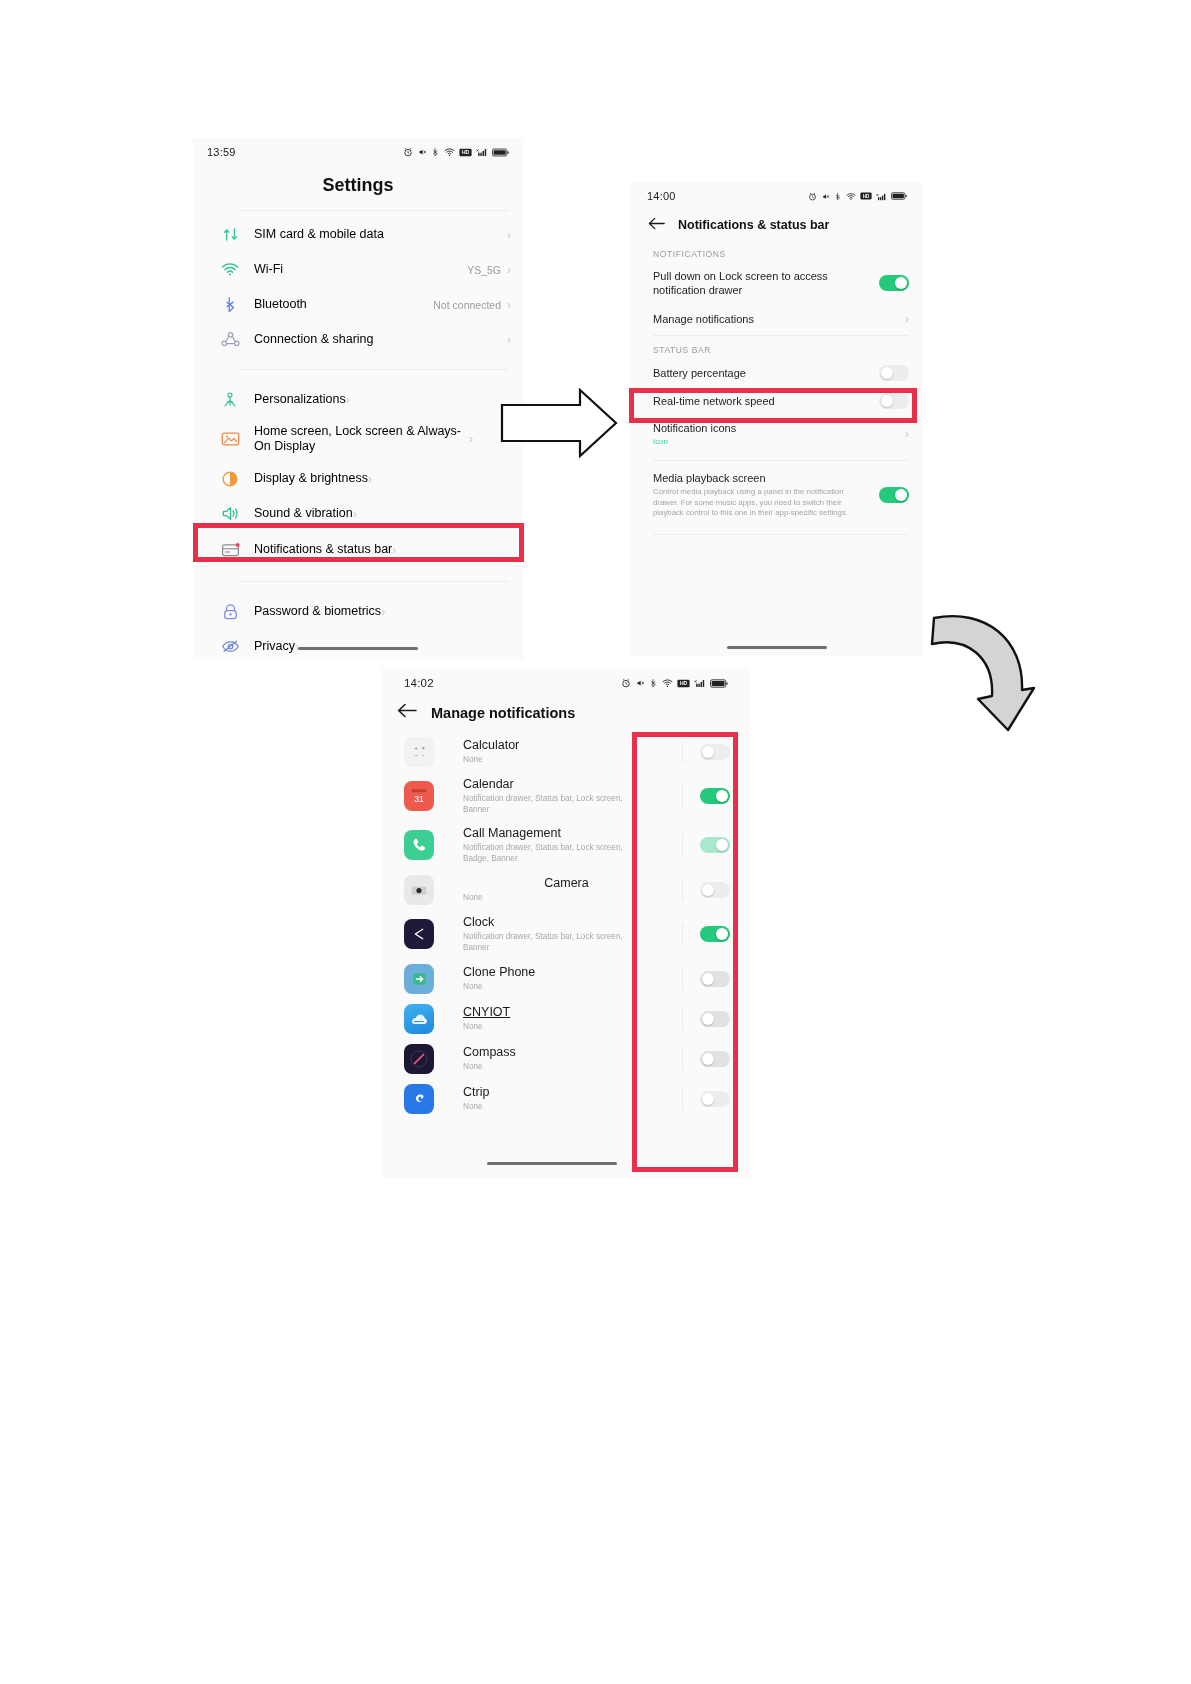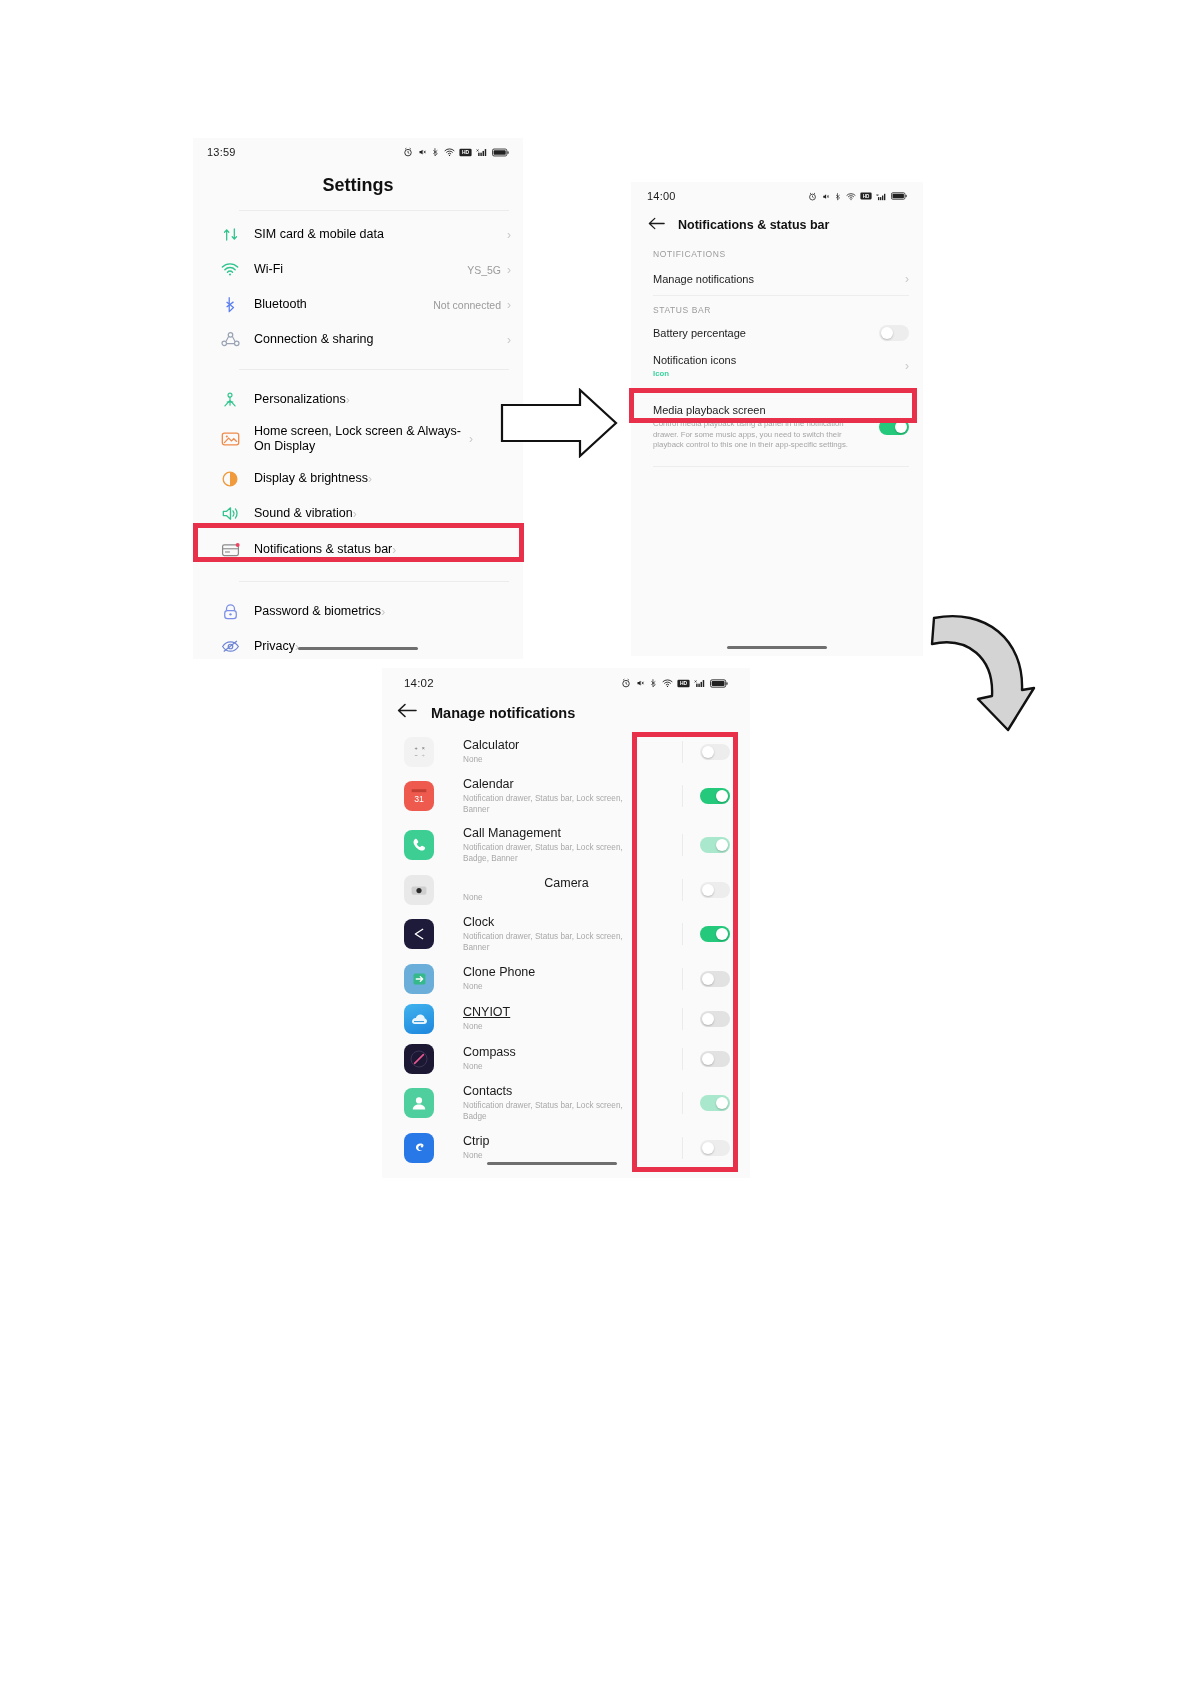--- a/index.html
+++ b/index.html
@@ -29,21 +29,21 @@
   .s1-value{font-size:10.5px;color:#9a9a9a;margin-left:auto;margin-right:6px;white-space:nowrap;}
   .chev{color:#c8c8c8;font-size:12px;margin-right:12px;}
   .s1-sep{height:1px;background:#ececec;margin-left:50px;margin-right:10px;}
 
   
   .s2-group{font-size:8.5px;letter-spacing:.6px;color:#9b9b9b;padding:9px 0 4px 22px;font-weight:500;}
   .s2-row{display:flex;align-items:center;padding:6px 14px 6px 22px;box-sizing:border-box;position:relative;}
   .s2-texts{flex:1;padding-right:8px;}
   .s2-title{font-size:11px;color:#1d1d1d;line-height:1.28;}
   .s2-sub{font-size:7.8px;color:#a5a5a5;line-height:1.33;margin-top:2px;}
-  .s2-green{font-size:7.8px;color:#3ad29f;margin-top:2px;font-weight:bold;}
+  .s2-green{font-size:7.8px;color:#3ad29f;margin-top:2px;}
   .s2-line{height:1px;background:#ededed;margin:0 14px 0 22px;}
 
   
   .tg{width:30px;height:16px;border-radius:8px;position:relative;flex:0 0 30px;}
   .tg .knob{position:absolute;top:2px;width:12px;height:12px;border-radius:50%;background:#fff;
             box-shadow:0 1px 2px rgba(0,0,0,.22);}
   .tg.on{background:#25c97b;} .tg.on .knob{right:2px;}
   .tg.off{background:#e2e2e2;} .tg.off .knob{left:2px;}
   .tg.dim-on{background:#a9e8cd;} .tg.dim-on .knob{right:2px;}
   .tg.dim-off{background:#ededed;} .tg.dim-off .knob{left:2px;}
@@ -309,20 +309,28 @@
       <svg width="17" height="13" viewBox="0 0 20 14">
           <path d="M19 7H2M8 1 1.6 7 8 13" stroke="#1a1a1a" stroke-width="1.5" fill="none" stroke-linecap="round" stroke-linejoin="round"></path>
         </svg>
     </span>
     <span class="ph-title" style="font-size:12.5px;">Notifications &amp; status bar</span>
   </div>
 
   <div class="s2-group">NOTIFICATIONS</div>
 
 
+  <div class="s2-row">
+    <span class="s2-texts">
+      <span class="s2-title" style="display:block;max-width:210px;">Pull down on Lock screen to access notification drawer</span>
+    </span>
+    <span class="tg on">
+        <span class="knob"></span>
+      </span>
+  </div>
 
 
   <div class="s2-row" style="padding-top:9px;padding-bottom:9px;">
     <span class="s2-texts">
       <span class="s2-title" style="display:block;">Manage notifications</span>
     </span>
     <span class="chev" style="margin-right:0;">›</span>
   </div>
 
   <div class="s2-line"></div>
@@ -331,20 +339,28 @@
 
   <div class="s2-row">
     <span class="s2-texts">
       <span class="s2-title" style="display:block;">Battery percentage</span>
     </span>
     <span class="tg dim-off">
         <span class="knob"></span>
       </span>
   </div>
 
+  <div class="s2-row">
+    <span class="s2-texts">
+      <span class="s2-title" style="display:block;">Real-time network speed</span>
+    </span>
+    <span class="tg dim-off">
+        <span class="knob"></span>
+      </span>
+  </div>
 
   <div class="s2-row">
     <span class="s2-texts">
       <span class="s2-title" style="display:block;">Notification icons</span>
       <span class="s2-green" style="display:block;">Icon</span>
     </span>
     <span class="chev" style="margin-right:0;">›</span>
   </div>
 
   <div class="s2-line" style="margin-top:8px;"></div>
@@ -556,37 +572,20 @@
         <span class="s3-name" style="display:block;">Compass</span>
         <span class="s3-sub" style="display:block;">None</span>
       </span>
       <span class="s3-tgwrap">
           <span class="tg off">
             <span class="knob"></span>
           </span>
         </span>
     </div>
 
-    <div class="s3-row">
-      <span class="s3-ico" style="background:#4ecf9d;">
-        <svg width="20" height="20" viewBox="0 0 20 20">
-            <circle cx="10" cy="7.4" r="3.1" fill="#fff"></circle>
-            <path d="M3.8 16.4c0-3.2 2.8-5 6.2-5s6.2 1.8 6.2 5z" fill="#fff"></path>
-          </svg>
-      </span>
-      <span class="s3-texts">
-        <span class="s3-name" style="display:block;">Contacts</span>
-        <span class="s3-sub" style="display:block;max-width:185px;">Notification drawer, Status bar, Lock screen, Badge</span>
-      </span>
-      <span class="s3-tgwrap">
-          <span class="tg dim-on">
-            <span class="knob"></span>
-          </span>
-        </span>
-    </div>
 
     <div class="s3-row">
       <span class="s3-ico" style="background:#2878e8;">
         <svg width="22" height="22" viewBox="0 0 24 24">
             <path d="M16.8 8.4c-1.4-1.6-4.6-1.9-6.6-.3-2.1 1.7-2 4.8.1 6.3 1.6 1.2 3.8 1 5-.2-1.6.5-3.3-.1-3.9-1.5-.6-1.5.3-3.1 1.9-3.4 1.2-.2 2.4.3 3.5 1.1z" fill="#fff"></path>
             <circle cx="15.2" cy="10.3" r="1.2" fill="#fff"></circle>
           </svg>
       </span>
       <span class="s3-texts">
         <span class="s3-name" style="display:block;">Ctrip</span>

